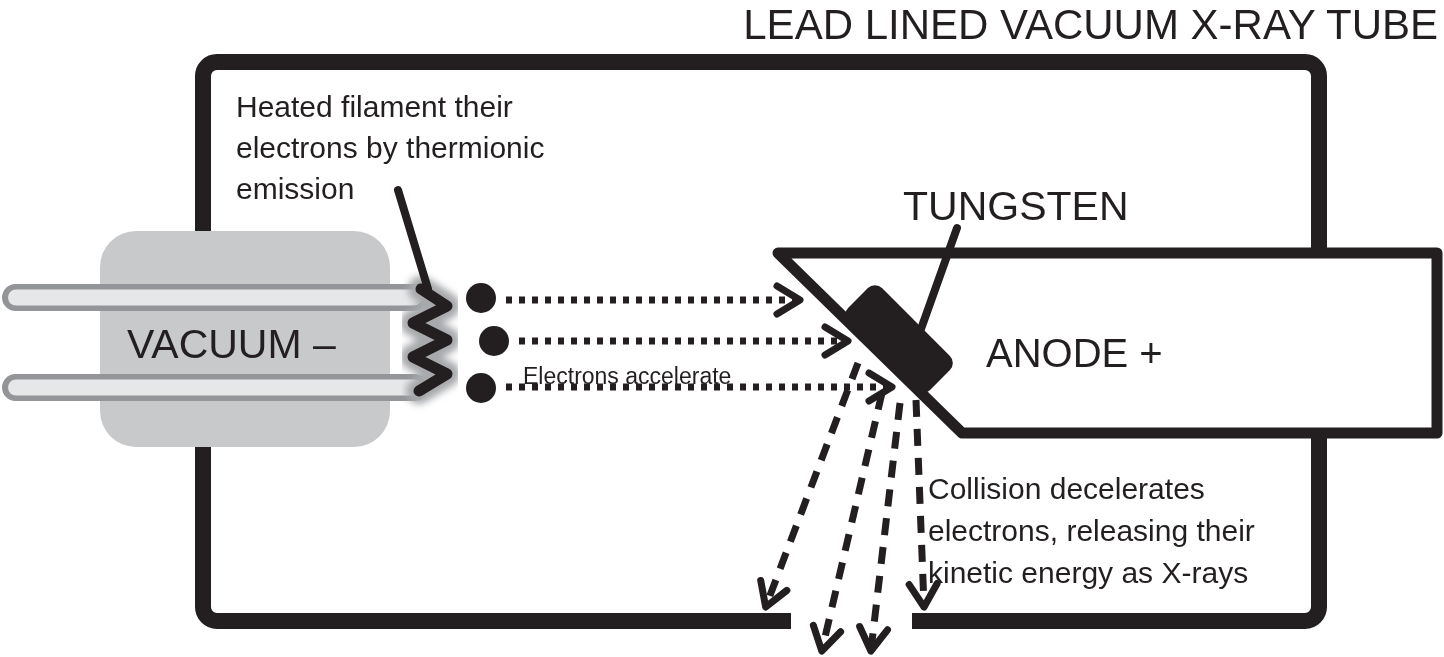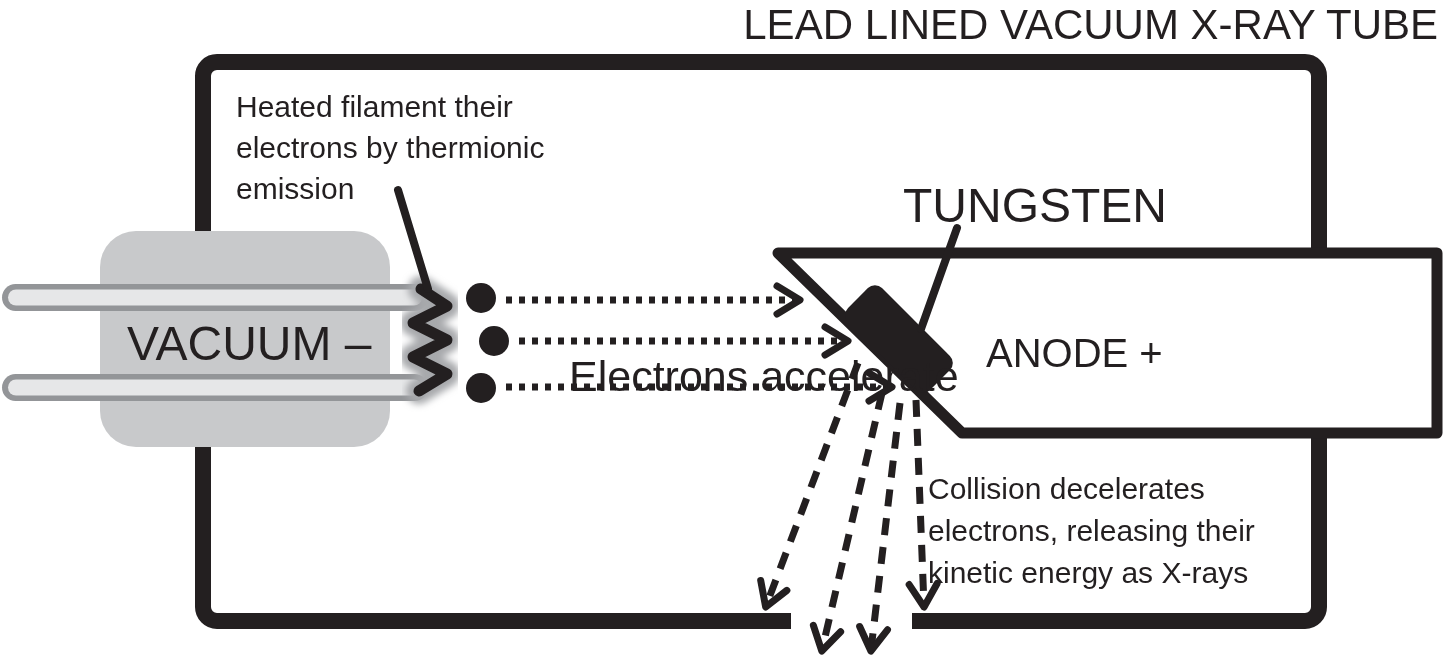--- a/index.html
+++ b/index.html
@@ -12,25 +12,25 @@
     border-radius:6px;
   }
   .stage svg{position:absolute;left:0;top:0;}
   .label{
     position:absolute;
     color:#231f20;
     white-space:pre-line;
     font-family:"Liberation Sans", sans-serif;
   }
   .title{font-size:42px;line-height:46px;text-align:right;}
-  .big{font-size:48px;line-height:44px;}
+  .big{font-size:41px;line-height:44px;}
   .anode-text{font-size:40px;line-height:44px;}
   .note{font-size:30px;line-height:41px;}
   .note-wide{font-size:30px;line-height:42px;}
-  .accel{font-size:43px;line-height:36px;margin-left:46px;}
+  .accel{font-size:23px;line-height:36px;}
   .ink-stroke{stroke:#231f20;}
   .ink-fill{fill:#231f20;}
 </style>
 </head>
 <body>
 
 <div class="stage">
 
   <svg width="1444" height="657" viewBox="0 0 1444 657">
     <defs>

